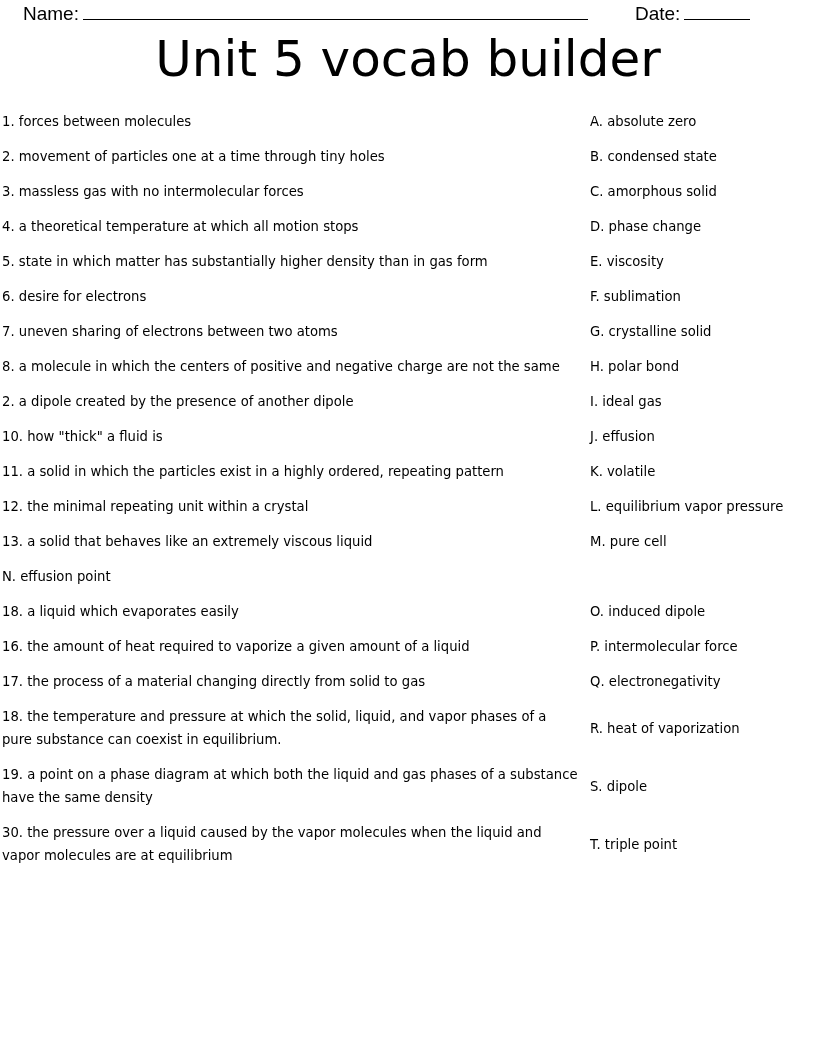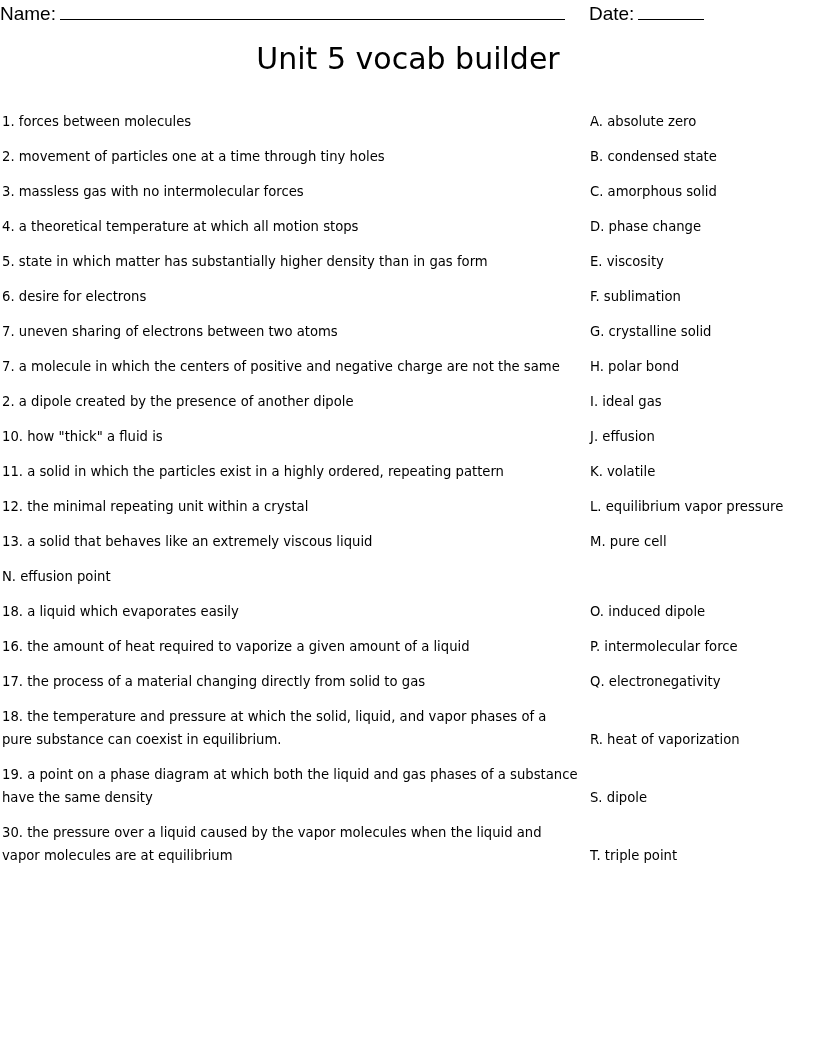--- a/index.html
+++ b/index.html
@@ -26,58 +26,59 @@
     display: flex;
     align-items: baseline;
     font-family: "Liberation Sans", sans-serif;
     font-size: 19px;
     line-height: 28px;
     white-space: nowrap;
   }
   .hdr-label {
     font-family: "Liberation Sans", sans-serif;
     font-size: 19px;
+    padding-left: 23px;
   }
   .hdr-rule {
     display: inline-block;
     border-bottom: 1px solid #000;
     height: 18px;
     margin-left: 4px;
   }
   .name-rule { width: 505px; }
   .date-rule { width: 66px; }
   .hdr-gap { width: 24px; display: inline-block; }
 
   
   .title {
     position: absolute;
     left: 0;
     top: 30px;
     width: 816px;
     text-align: center;
     font-family: "DejaVu Sans", sans-serif;
     font-weight: 400;
-    font-size: 30px;
+    font-size: 50px;
     line-height: 58px;
     letter-spacing: 0px;
   }
 
   
   .body-block {
     position: absolute;
     left: 2px;
     top: 110px;
     width: 814px;
     font-family: "DejaVu Sans", sans-serif;
     font-size: 13.2px;
     line-height: 23px;
   }
   .row {
     display: flex;
-    align-items: flex-end;
+    align-items: center;
     margin-bottom: 12px;
   }
   .q-cell {
     width: 588px;
     padding-right: 10px;
     box-sizing: border-box;
     text-align: left;
   }
   .a-cell {
     width: 222px;
@@ -124,21 +125,21 @@
       </div>
       <div class="row">
         <div class="q-cell">6. desire for electrons</div>
         <div class="a-cell">F. sublimation</div>
       </div>
       <div class="row">
         <div class="q-cell">7. uneven sharing of electrons between two atoms</div>
         <div class="a-cell">G. crystalline solid</div>
       </div>
       <div class="row">
-        <div class="q-cell">7. a molecule in which the centers of positive and negative charge are not the same</div>
+        <div class="q-cell">8. a molecule in which the centers of positive and negative charge are not the same</div>
         <div class="a-cell">H. polar bond</div>
       </div>
       <div class="row">
         <div class="q-cell">2. a dipole created by the presence of another dipole</div>
         <div class="a-cell">I. ideal gas</div>
       </div>
       <div class="row">
         <div class="q-cell">10. how "thick" a fluid is</div>
         <div class="a-cell">J. effusion</div>
       </div>

